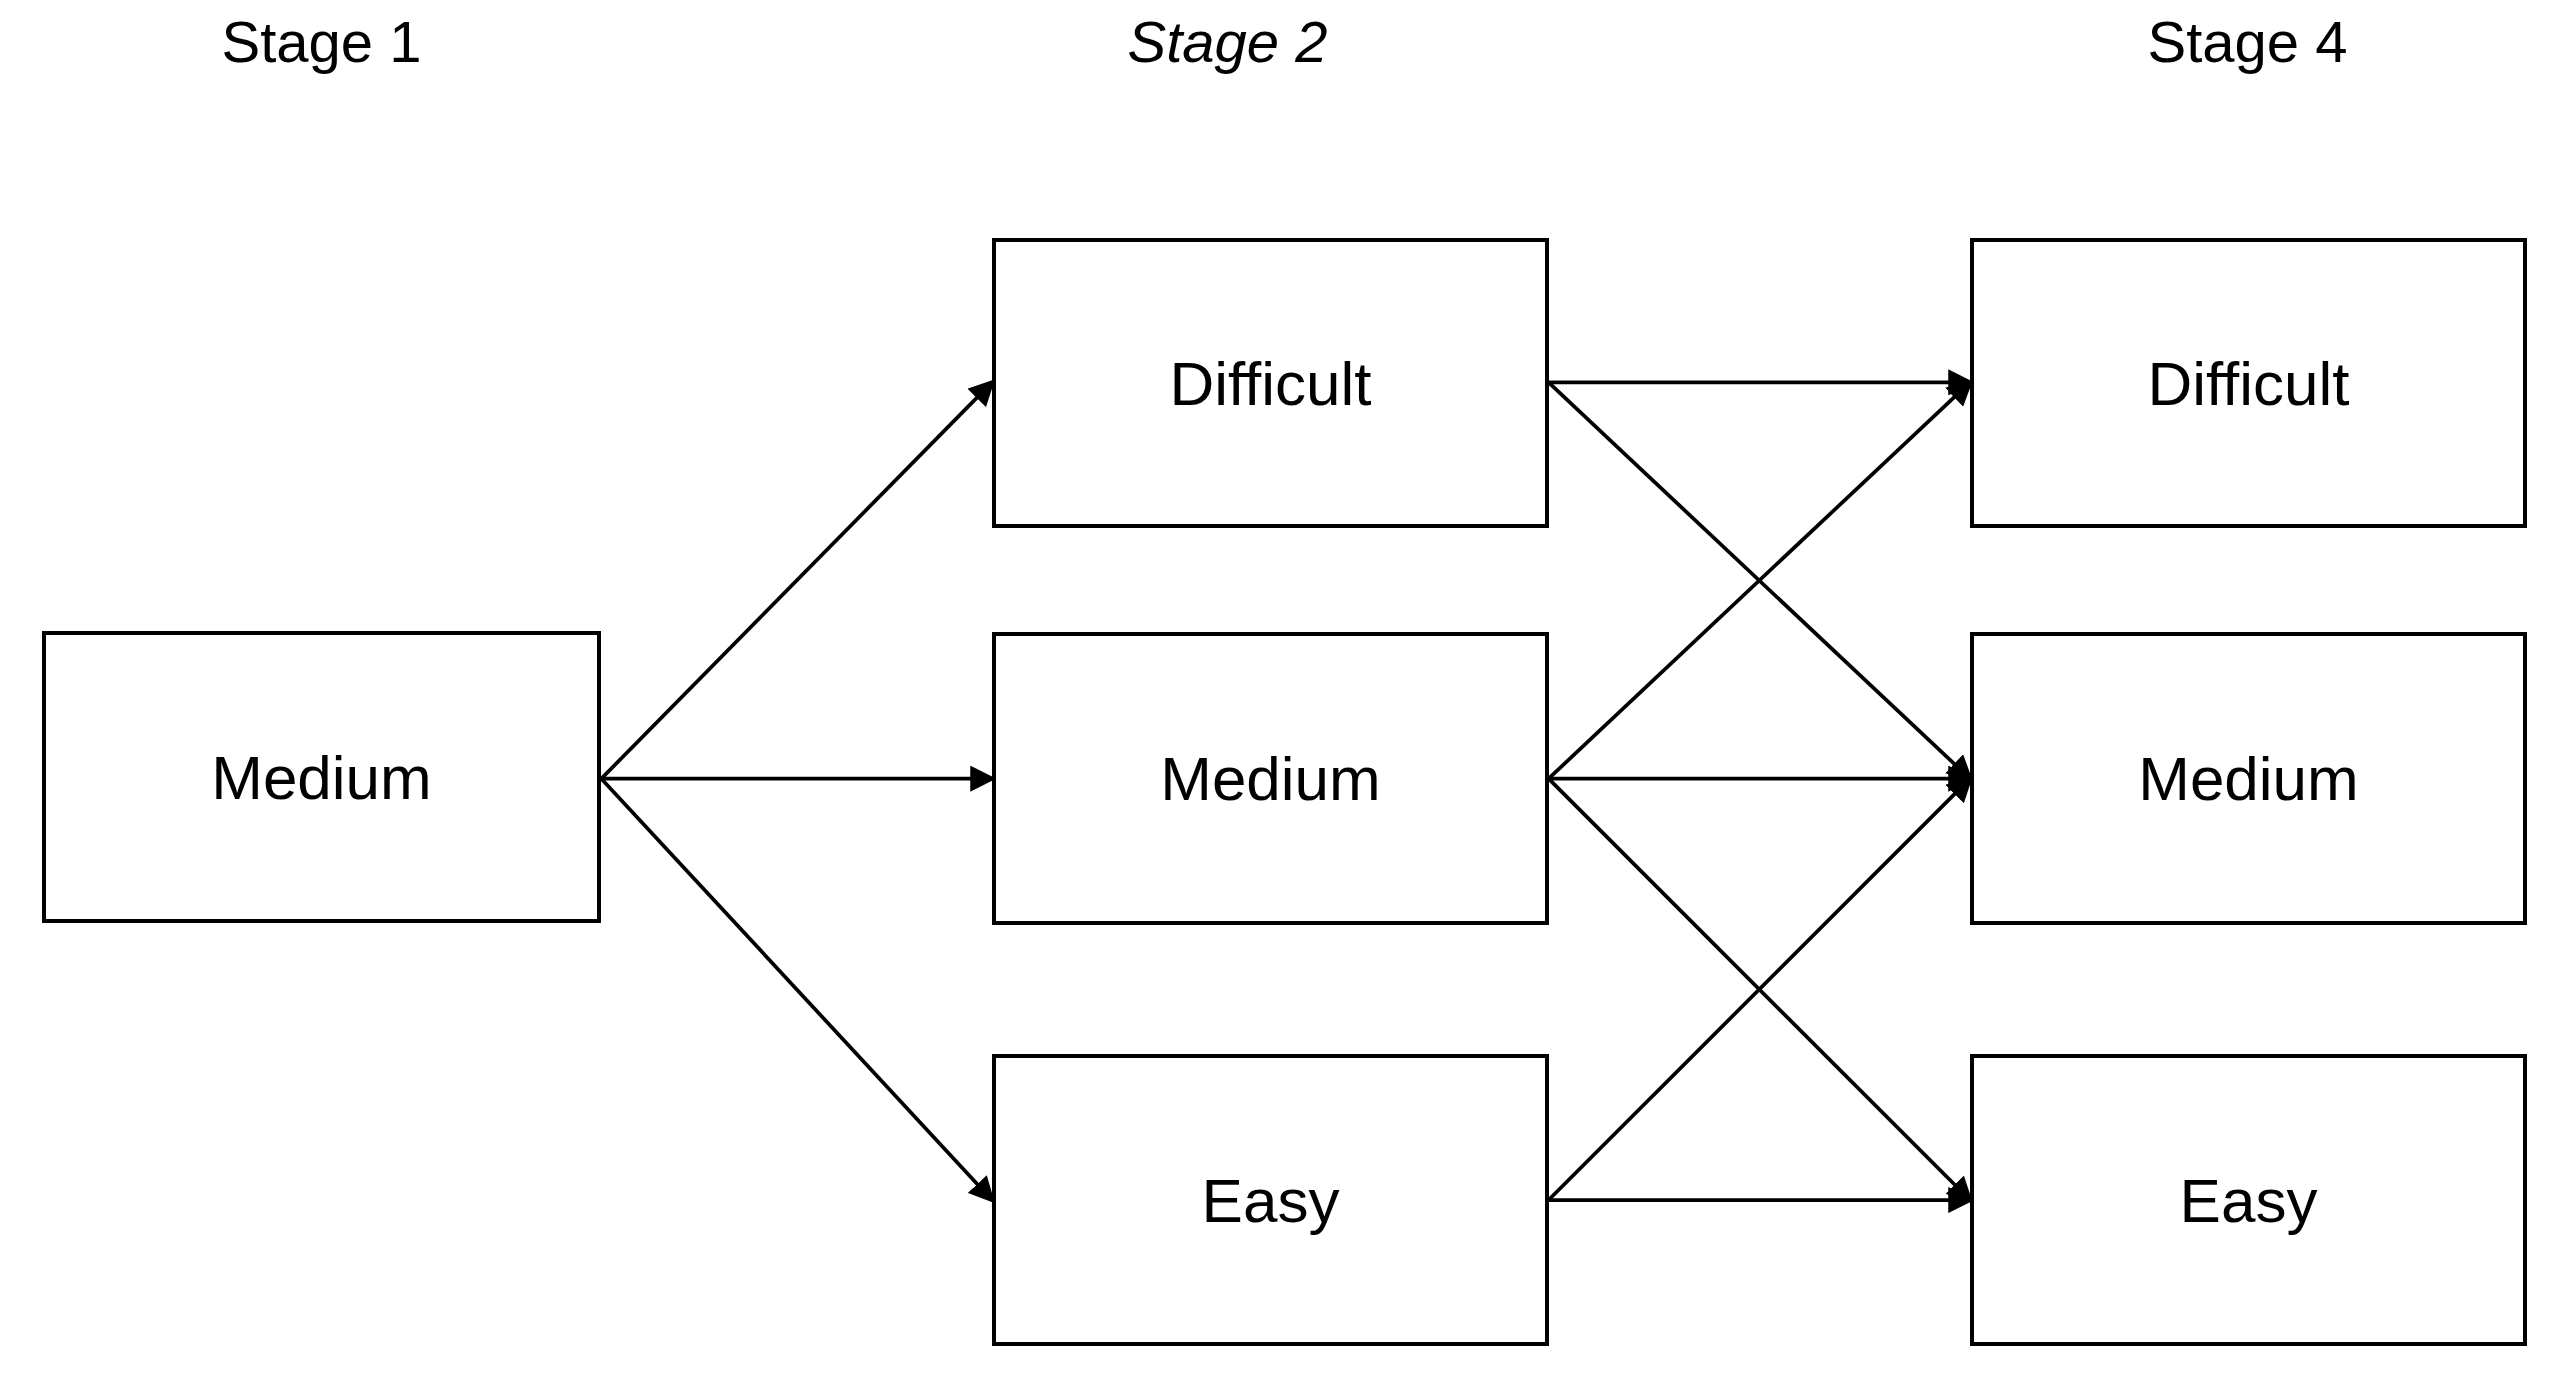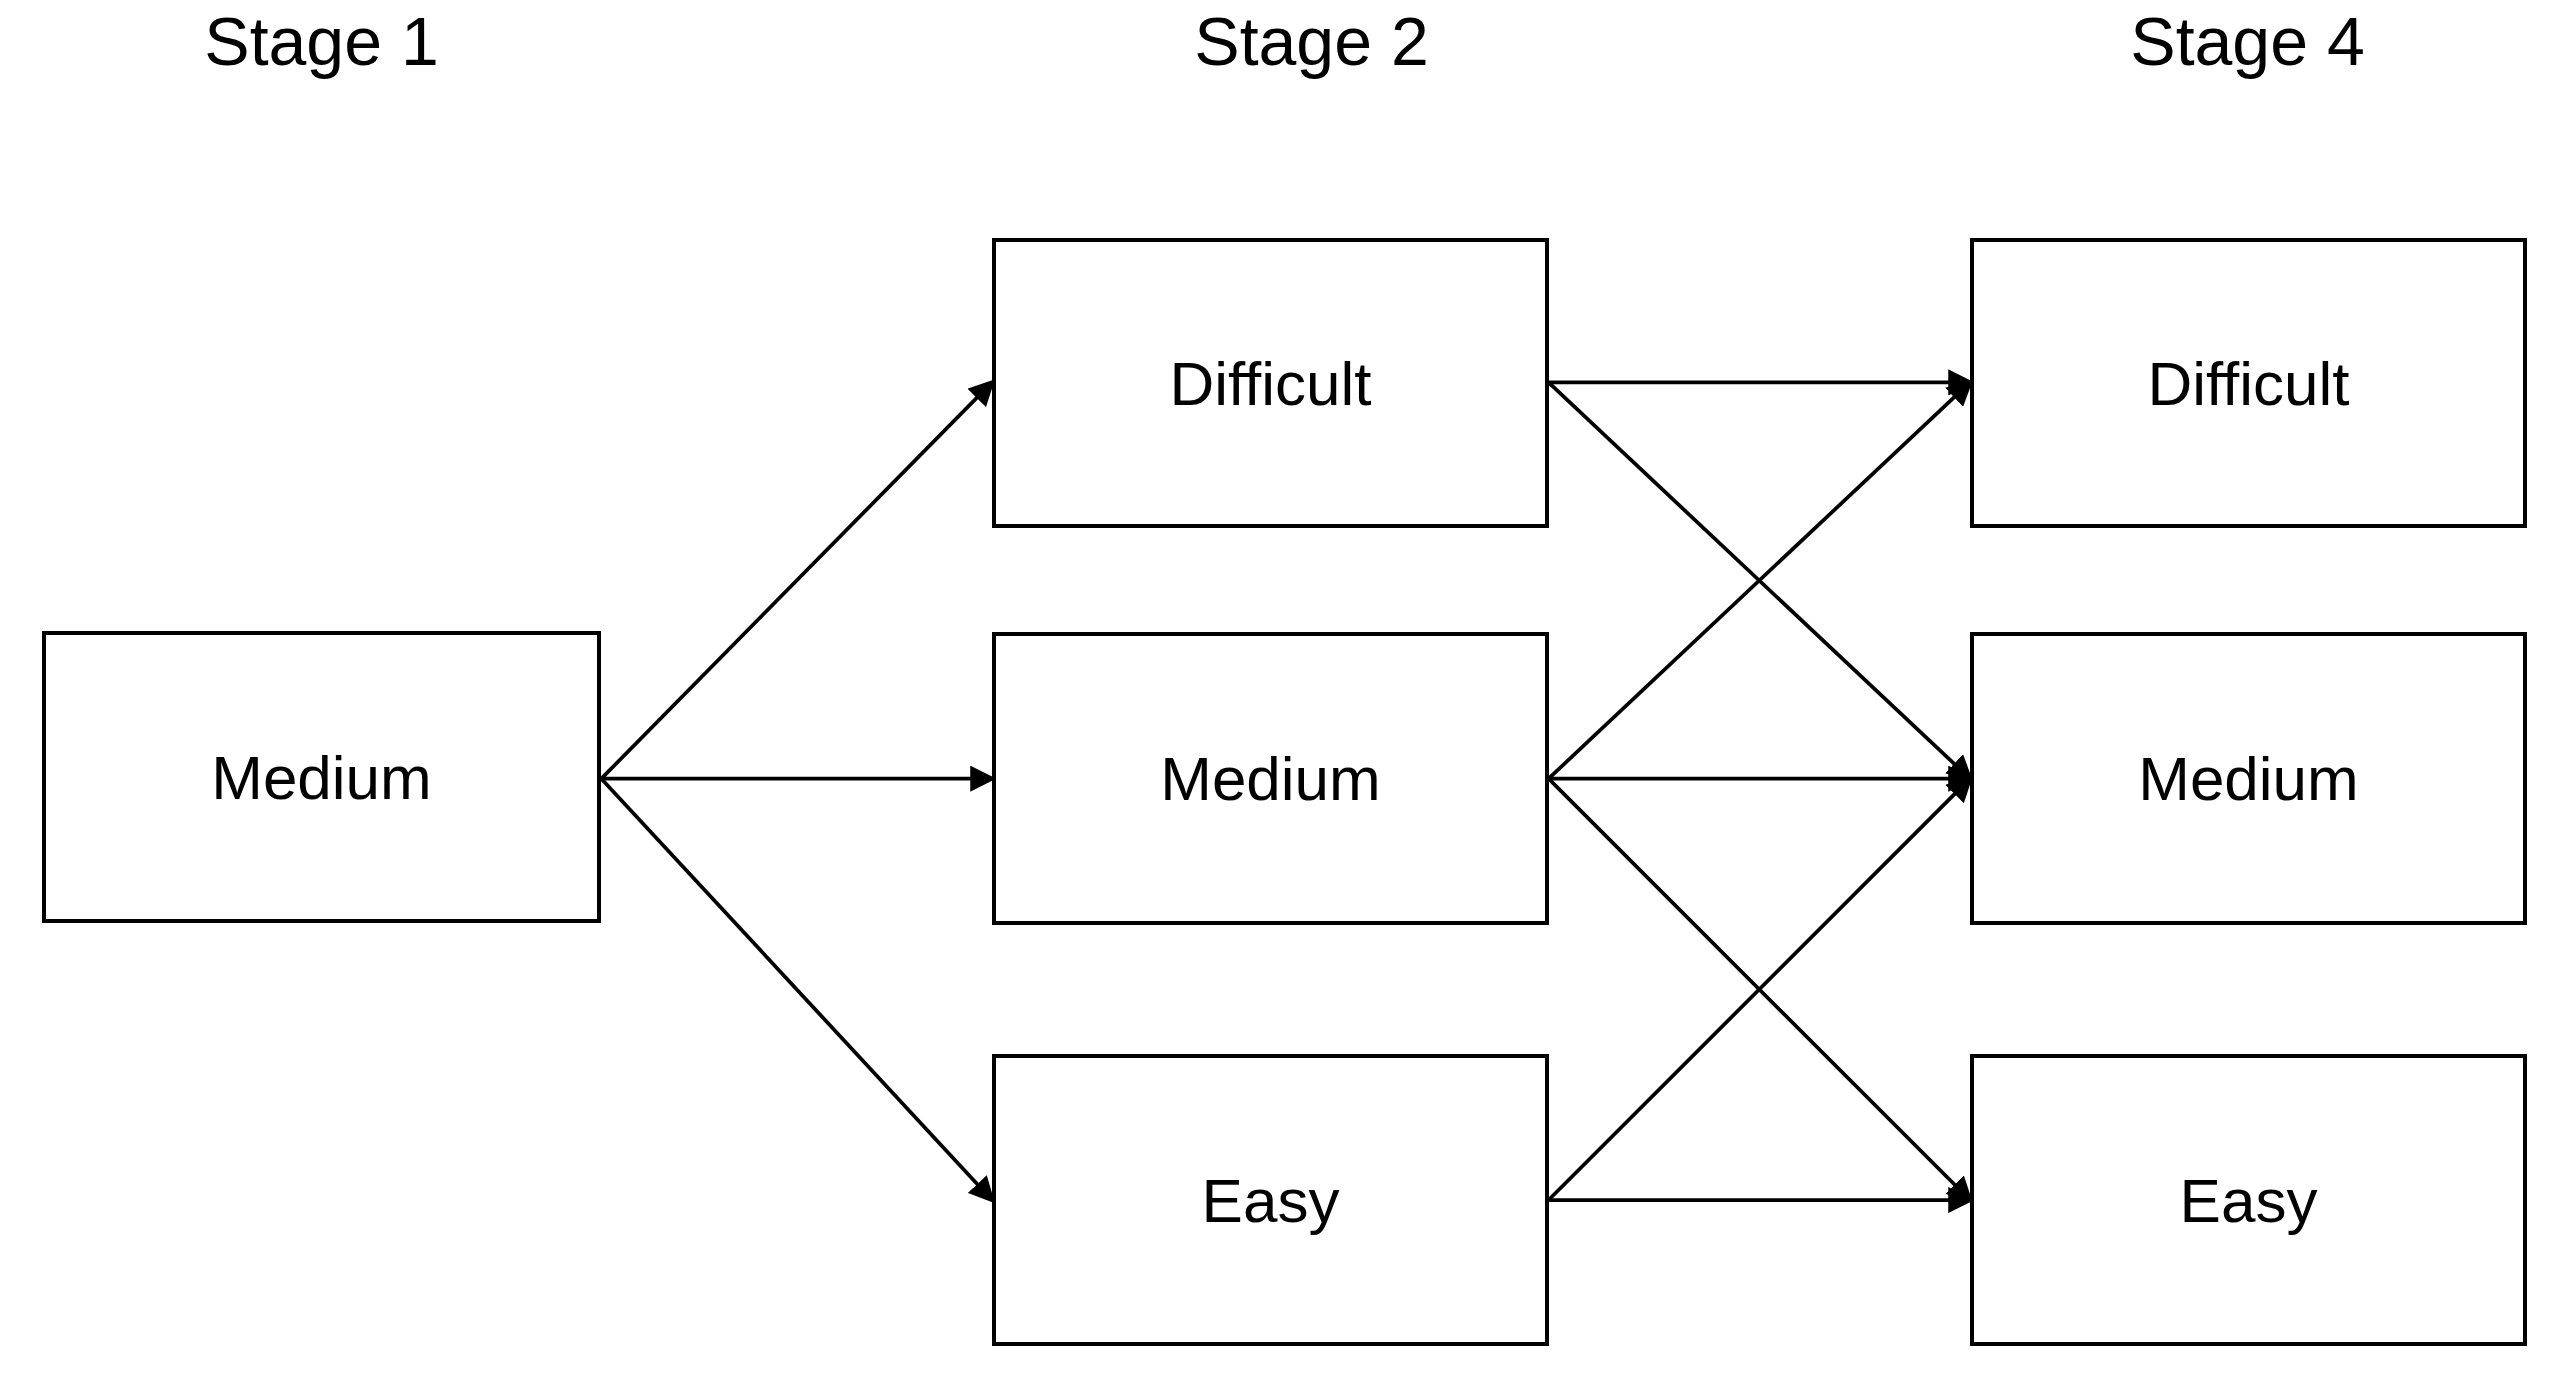--- a/index.html
+++ b/index.html
@@ -12,21 +12,21 @@
     width: 2576px;
     height: 1396px;
     background: #ffffff;
     overflow: hidden;
     font-family: "Liberation Sans", sans-serif;
   }
   .stage-label {
     position: absolute;
     text-align: center;
     color: #000000;
-    font-size: 68px;
+    font-size: 58px;
     line-height: 67px;
     font-weight: normal;
     white-space: nowrap;
     user-select: none;
   }
   .node-box {
     position: absolute;
     box-sizing: border-box;
     background: #ffffff;
     border: 4.7px solid #000000;
@@ -55,21 +55,21 @@
     stroke-width: 4;
     fill: none;
   }
 </style>
 </head>
 <body>
 
 <div id="canvas">
 
   <div class="stage-label" style="left:135px; top:7.5px; width:373px;">Stage 1</div>
-  <div class="stage-label" style="left:1125px; top:7.5px; width:373px;">Stage 2</div>
+  <div class="stage-label" style="left:1041px; top:7.5px; width:373px;font-style:italic;">Stage 2</div>
   <div class="stage-label" style="left:2061px; top:7.5px; width:373px;">Stage 4</div>
 
   <svg id="edges" viewBox="0 0 2763 1497" xmlns="http://www.w3.org/2000/svg">
     <defs>
       <marker id="arrow" viewBox="0 0 12 12" refX="10" refY="6" markerWidth="7" markerHeight="7" orient="auto-start-reverse" markerUnits="strokeWidth">
         <path d="M 0 0 L 12 6 L 0 12 z" fill="#000000"></path>
       </marker>
     </defs>
     <g id="edge-group">
         <line x1="645" y1="835" x2="1064" y2="410" class="edge-line" marker-end="url(#arrow)"></line>

